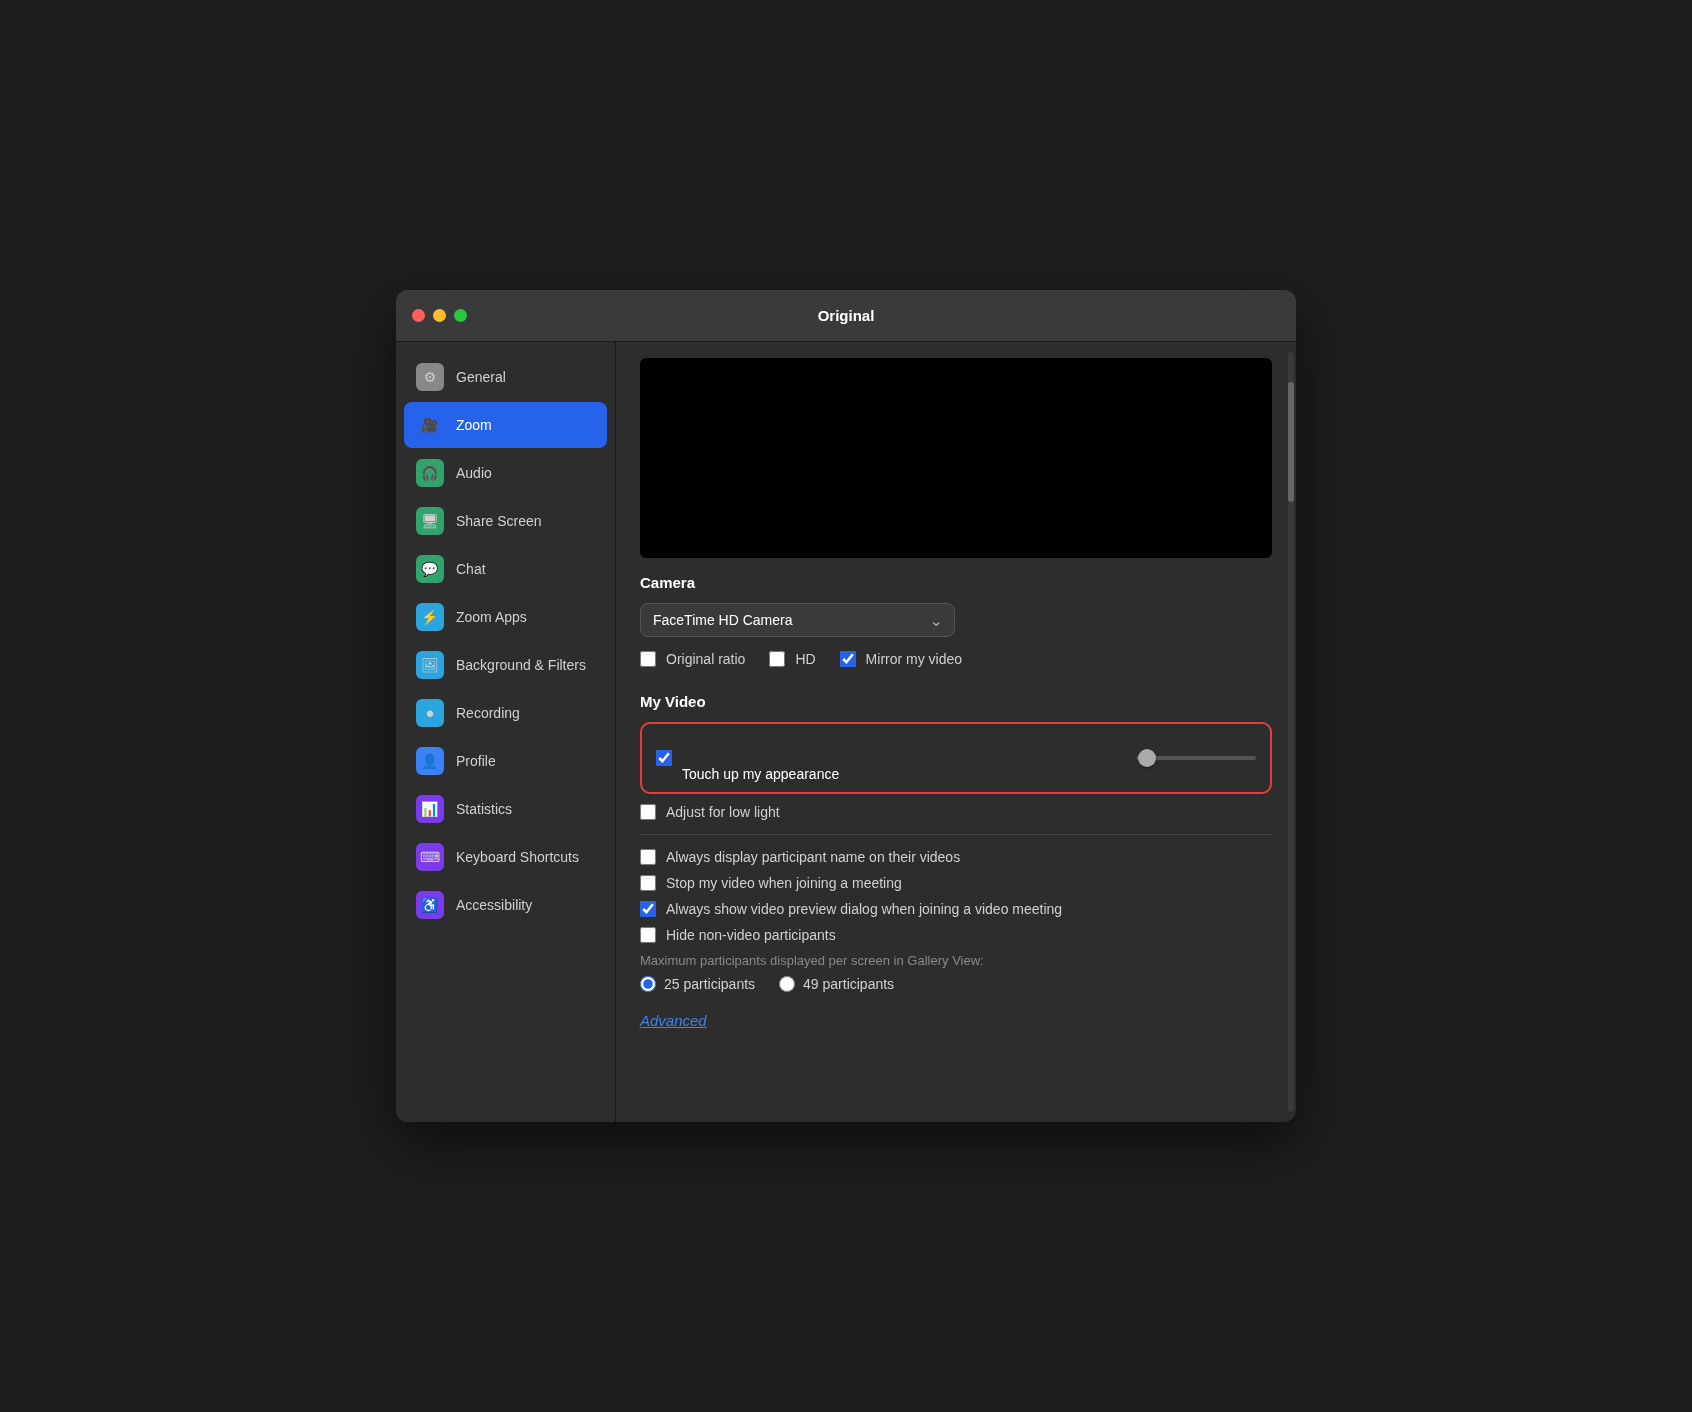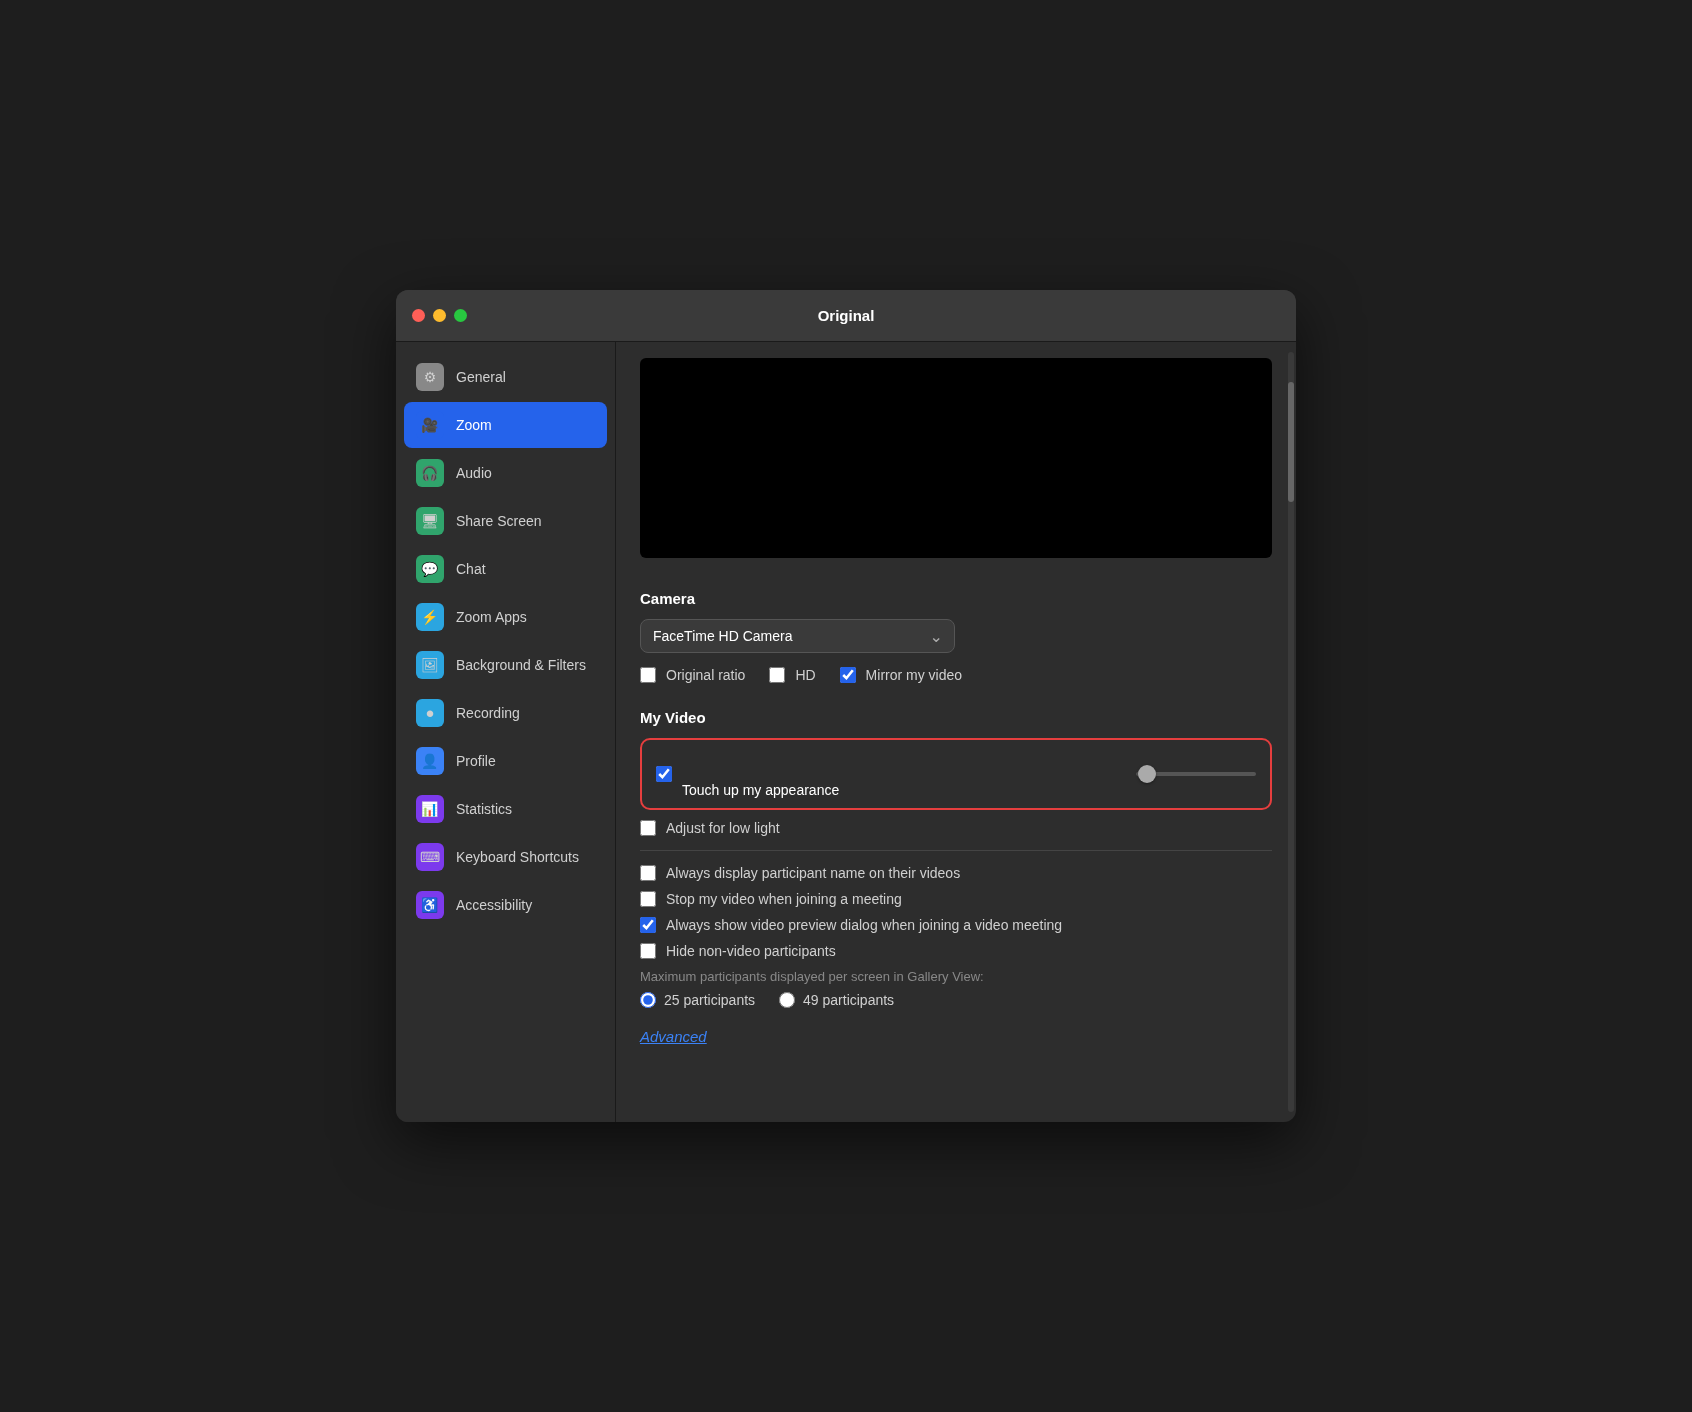--- a/index.html
+++ b/index.html
@@ -109,21 +109,20 @@
       border-radius: 6px;
     }
     .settings-content {
       padding: 16px 24px 24px 24px;
     }
     .section-label {
       font-size: 15px;
       font-weight: 700;
       color: #ffffff;
       margin-bottom: 12px;
-      margin-top: 16px;
     }
     .camera-select-wrap {
       position: relative;
       display: inline-block;
       margin-bottom: 14px;
     }
     .camera-select-wrap select {
       width: 315px;
       background: #3a3a3a;
       border: 1px solid #555;

